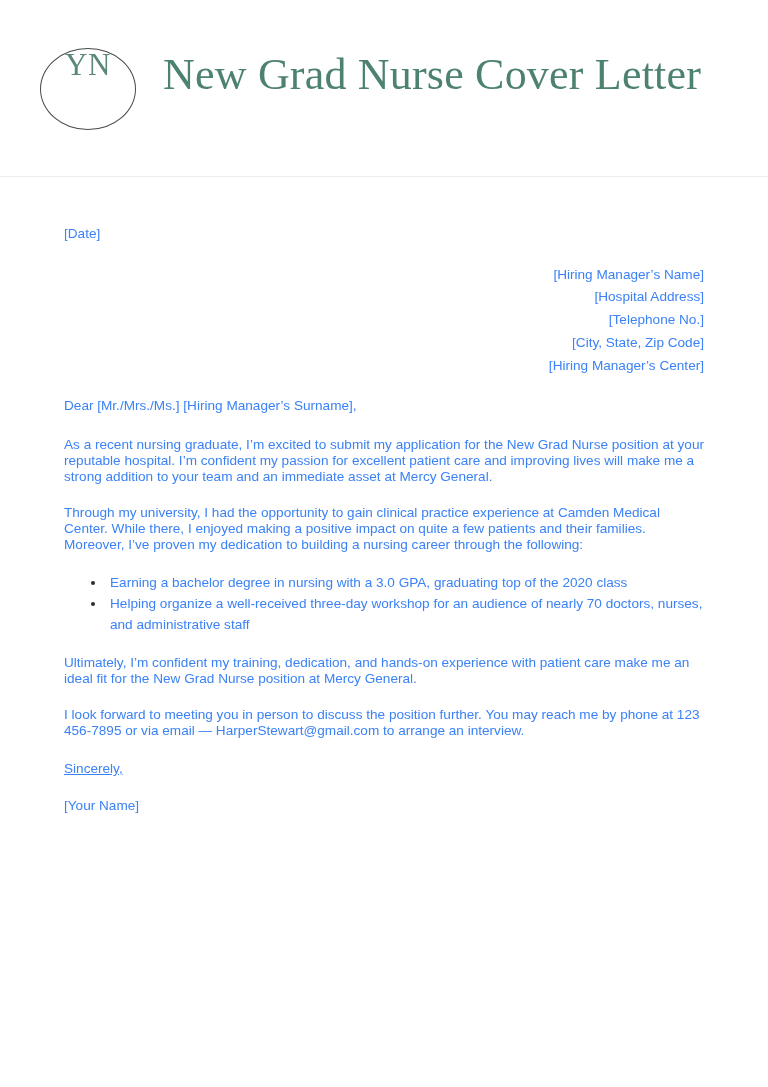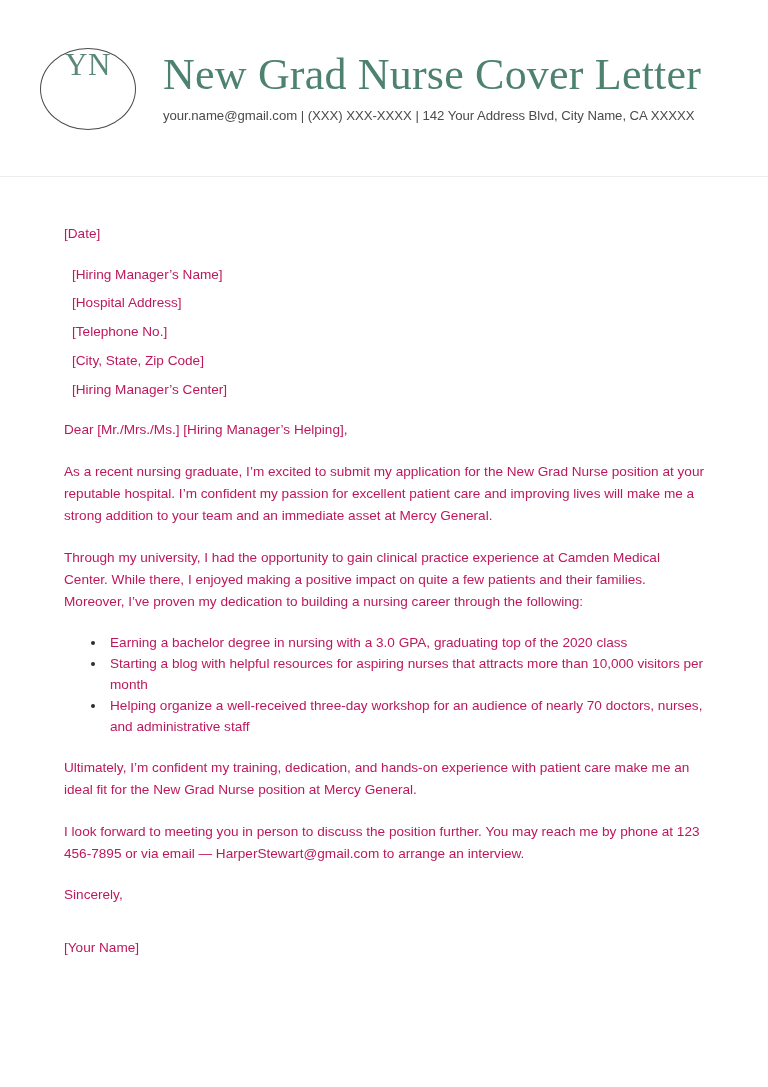--- a/index.html
+++ b/index.html
@@ -74,35 +74,36 @@
   }
 
   
   .letter {
     position: absolute;
     left: 64px;
     top: 224px;
     width: 642px;
     font-size: 13.6px;
     line-height: 20.5px;
-    color: #be185d;
+    color: #3b82f6;
   }
   .block {
     margin: 0 0 20px 0;
   }
   .addr-line {
-    margin: 8px;
+    margin: 2px;
     line-height: 20.8px;
+    text-align: right;
   }
   .addr-group {
     margin: 0 0 20px 0;
   }
   .para {
     margin: 0 0 20px 0;
-    line-height: 22px;
+    line-height: 16px;
   }
   .bullets {
     list-style: none;
     margin: 0 0 20px 0;
     padding: 0;
   }
   .bullets li {
     position: relative;
     padding-left: 46px;
     margin-bottom: 1px;
@@ -111,66 +112,62 @@
   .bullets li .dot {
     position: absolute;
     left: 27px;
     top: 8px;
     width: 4px;
     height: 4px;
     border-radius: 50%;
     background: #2e2e2e;
   }
   .sig-space {
-    margin-bottom: 32px;
+    margin-bottom: 16px;
+    text-decoration: underline;
   }
 </style>
 </head>
 <body>
 
 <div class="header">
 
   <div class="monogram">
     <span class="monogram-text">YN</span>
   </div>
 
   <div class="header-text">
     <h1 class="doc-title">New Grad Nurse Cover Letter</h1>
-    <div class="contact-line">your.name@gmail.com | (XXX) XXX-XXXX | 142 Your Address Blvd, City Name, CA XXXXX</div>
   </div>
 
   <div class="divider"></div>
 </div>
 
 <div class="letter">
 
   <div class="block">[Date]</div>
 
   <div class="addr-group">
     <div class="addr-line">[Hiring Manager’s Name]</div>
     <div class="addr-line">[Hospital Address]</div>
     <div class="addr-line">[Telephone No.]</div>
     <div class="addr-line">[City, State, Zip Code]</div>
     <div class="addr-line">[Hiring Manager’s Center]</div>
   </div>
 
-  <div class="block">Dear [Mr./Mrs./Ms.] [Hiring Manager’s Helping],</div>
+  <div class="block">Dear [Mr./Mrs./Ms.] [Hiring Manager’s Surname],</div>
 
   <p class="para">As a recent nursing graduate, I’m excited to submit my application for the New Grad Nurse position at your reputable hospital. I’m confident my passion for excellent patient care and improving lives will make me a strong addition to your team and an immediate asset at Mercy General.</p>
 
   <p class="para">Through my university, I had the opportunity to gain clinical practice experience at Camden Medical Center. While there, I enjoyed making a positive impact on quite a few patients and their families. Moreover, I’ve proven my dedication to building a nursing career through the following:</p>
 
   <ul class="bullets">
     <li>
       <span class="dot"></span>
       <span>Earning a bachelor degree in nursing with a 3.0 GPA, graduating top of the 2020 class</span>
-    </li>
-    <li>
-      <span class="dot"></span>
-      <span>Starting a blog with helpful resources for aspiring nurses that attracts more than 10,000 visitors per month</span>
     </li>
     <li>
       <span class="dot"></span>
       <span>Helping organize a well-received three-day workshop for an audience of nearly 70 doctors, nurses, and administrative staff</span>
     </li>
   </ul>
 
   <p class="para">Ultimately, I’m confident my training, dedication, and hands-on experience with patient care make me an ideal fit for the New Grad Nurse position at Mercy General.</p>
 
   <p class="para">I look forward to meeting you in person to discuss the position further. You may reach me by phone at 123 456-7895 or via email — HarperStewart@gmail.com to arrange an interview.</p>

